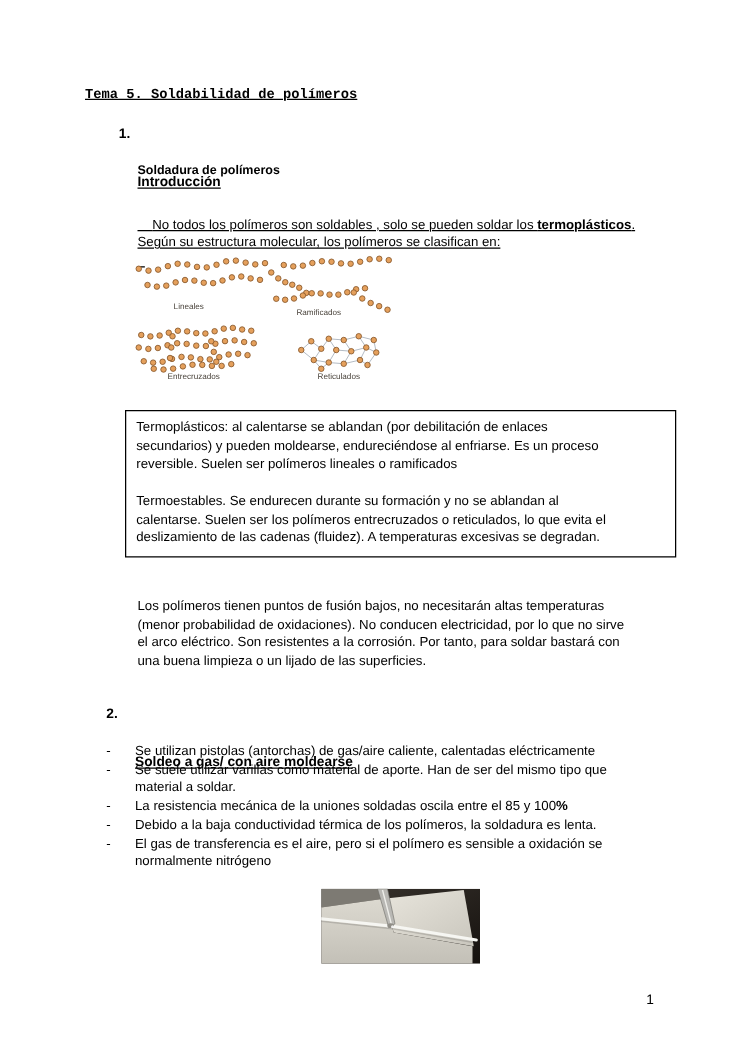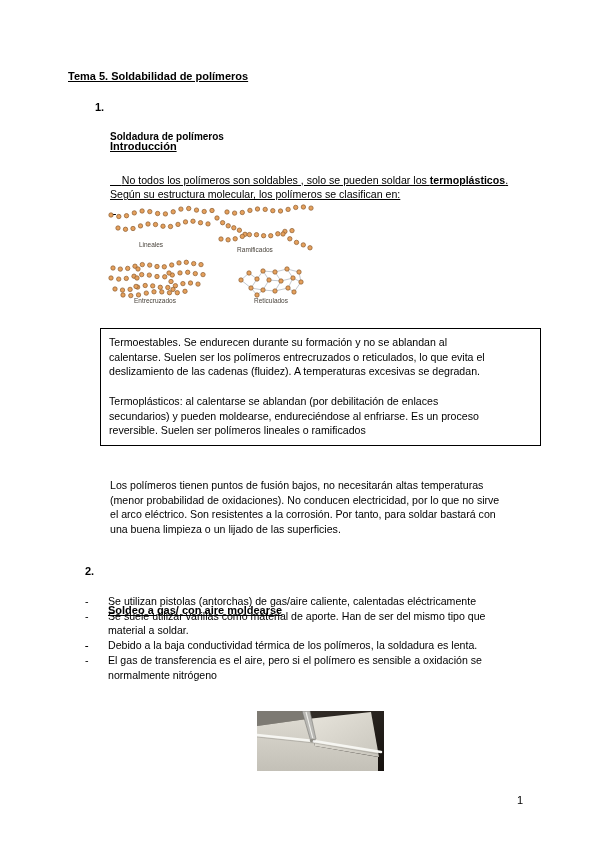--- a/index.html
+++ b/index.html
@@ -1,20 +1,20 @@
 <!DOCTYPE html>
 <html><head>
 <meta charset="utf-8">
 <style>
   html,body { margin:0; padding:0; background:#ffffff; }
   .page {
     position:relative; width:600px; height:848px; background:#ffffff;
     font-family:"Liberation Sans", sans-serif; color:#000; overflow:hidden;
   }
-  .doc-title { position:absolute; left:68px; top:70px; font-size:11px; font-weight:bold; text-decoration:underline; white-space:pre; }
+  .doc-title { position:absolute; left:68px; top:70px; font-size:11px; font-weight:bold; text-decoration:underline; white-space:pre;font-family:Liberation Mono, monospace; }
   .h-num  { position:absolute; font-size:11px; font-weight:bold; white-space:pre; }
   .h-text { position:absolute; font-size:11px; font-weight:bold; text-decoration:underline; white-space:pre;margin-top:39px; }
   .s1num  { left:95px;  top:101px; }
   .s1head { left:110px; top:101px; }
   .s2num  { left:85px;  top:565px; }
   .s2head { left:108px; top:565px; }
   .subhead { position:absolute; left:110px; top:131px; font-size:10px; font-weight:bold; white-space:pre; }
   .para { font-size:10.6px; line-height:14.7px; white-space:pre; }
   .p-intro { position:absolute; left:110px; top:158px;text-decoration:underline; }
   .figure { position:absolute; left:105px; top:202px; }
@@ -210,26 +210,26 @@
         <circle cx="189.0" cy="90.0" r="2.2" fill="#E5A05C" stroke="#8a5a2e" stroke-width="0.7"></circle>
         <circle cx="152.0" cy="93.0" r="2.2" fill="#E5A05C" stroke="#8a5a2e" stroke-width="0.7"></circle>
       </g>
     <text class="figlabel" x="46" y="45" text-anchor="middle">Lineales</text>
     <text class="figlabel" x="150" y="50" text-anchor="middle">Ramificados</text>
     <text class="figlabel" x="50" y="101" text-anchor="middle">Entrecruzados</text>
     <text class="figlabel" x="166" y="101" text-anchor="middle">Reticulados</text>
   </svg>
 
   <div class="infobox">
+    <div class="para">Termoplásticos: al calentarse se ablandan (por debilitación de enlaces
+secundarios) y pueden moldearse, endureciéndose al enfriarse. Es un proceso
+reversible. Suelen ser polímeros lineales o ramificados</div>
     <div class="para">Termoestables. Se endurecen durante su formación y no se ablandan al
 calentarse. Suelen ser los polímeros entrecruzados o reticulados, lo que evita el
 deslizamiento de las cadenas (fluidez). A temperaturas excesivas se degradan.</div>
-    <div class="para">Termoplásticos: al calentarse se ablandan (por debilitación de enlaces
-secundarios) y pueden moldearse, endureciéndose al enfriarse. Es un proceso
-reversible. Suelen ser polímeros lineales o ramificados</div>
   </div>
 
   <div class="para p-props">Los polímeros tienen puntos de fusión bajos, no necesitarán altas temperaturas
 (menor probabilidad de oxidaciones). No conducen electricidad, por lo que no sirve
 el arco eléctrico. Son resistentes a la corrosión. Por tanto, para soldar bastará con
 una buena limpieza o un lijado de las superficies.</div>
 
   <div class="h-num s2num">2.</div>
   <div class="h-text s2head">Soldeo a gas/ con aire moldearse</div>
 
@@ -238,20 +238,21 @@
       <span class="marker">-</span>
       <span class="btext">Se utilizan pistolas (antorchas) de gas/aire caliente, calentadas eléctricamente</span>
     </div>
     <div class="li">
       <span class="marker">-</span>
       <span class="btext">Se suele utilizar varillas como material de aporte. Han de ser del mismo tipo que
 material a soldar.</span>
     </div>
     <div class="li">
       <span class="marker">-</span>
+      <span class="btext"><span>La resistencia mecánica de la uniones soldadas oscila entre el 85 y 100</span><b>%</b></span>
     </div>
     <div class="li">
       <span class="marker">-</span>
       <span class="btext">Debido a la baja conductividad térmica de los polímeros, la soldadura es lenta.</span>
     </div>
     <div class="li">
       <span class="marker">-</span>
       <span class="btext">El gas de transferencia es el aire, pero si el polímero es sensible a oxidación se
 normalmente nitrógeno</span>
     </div>

